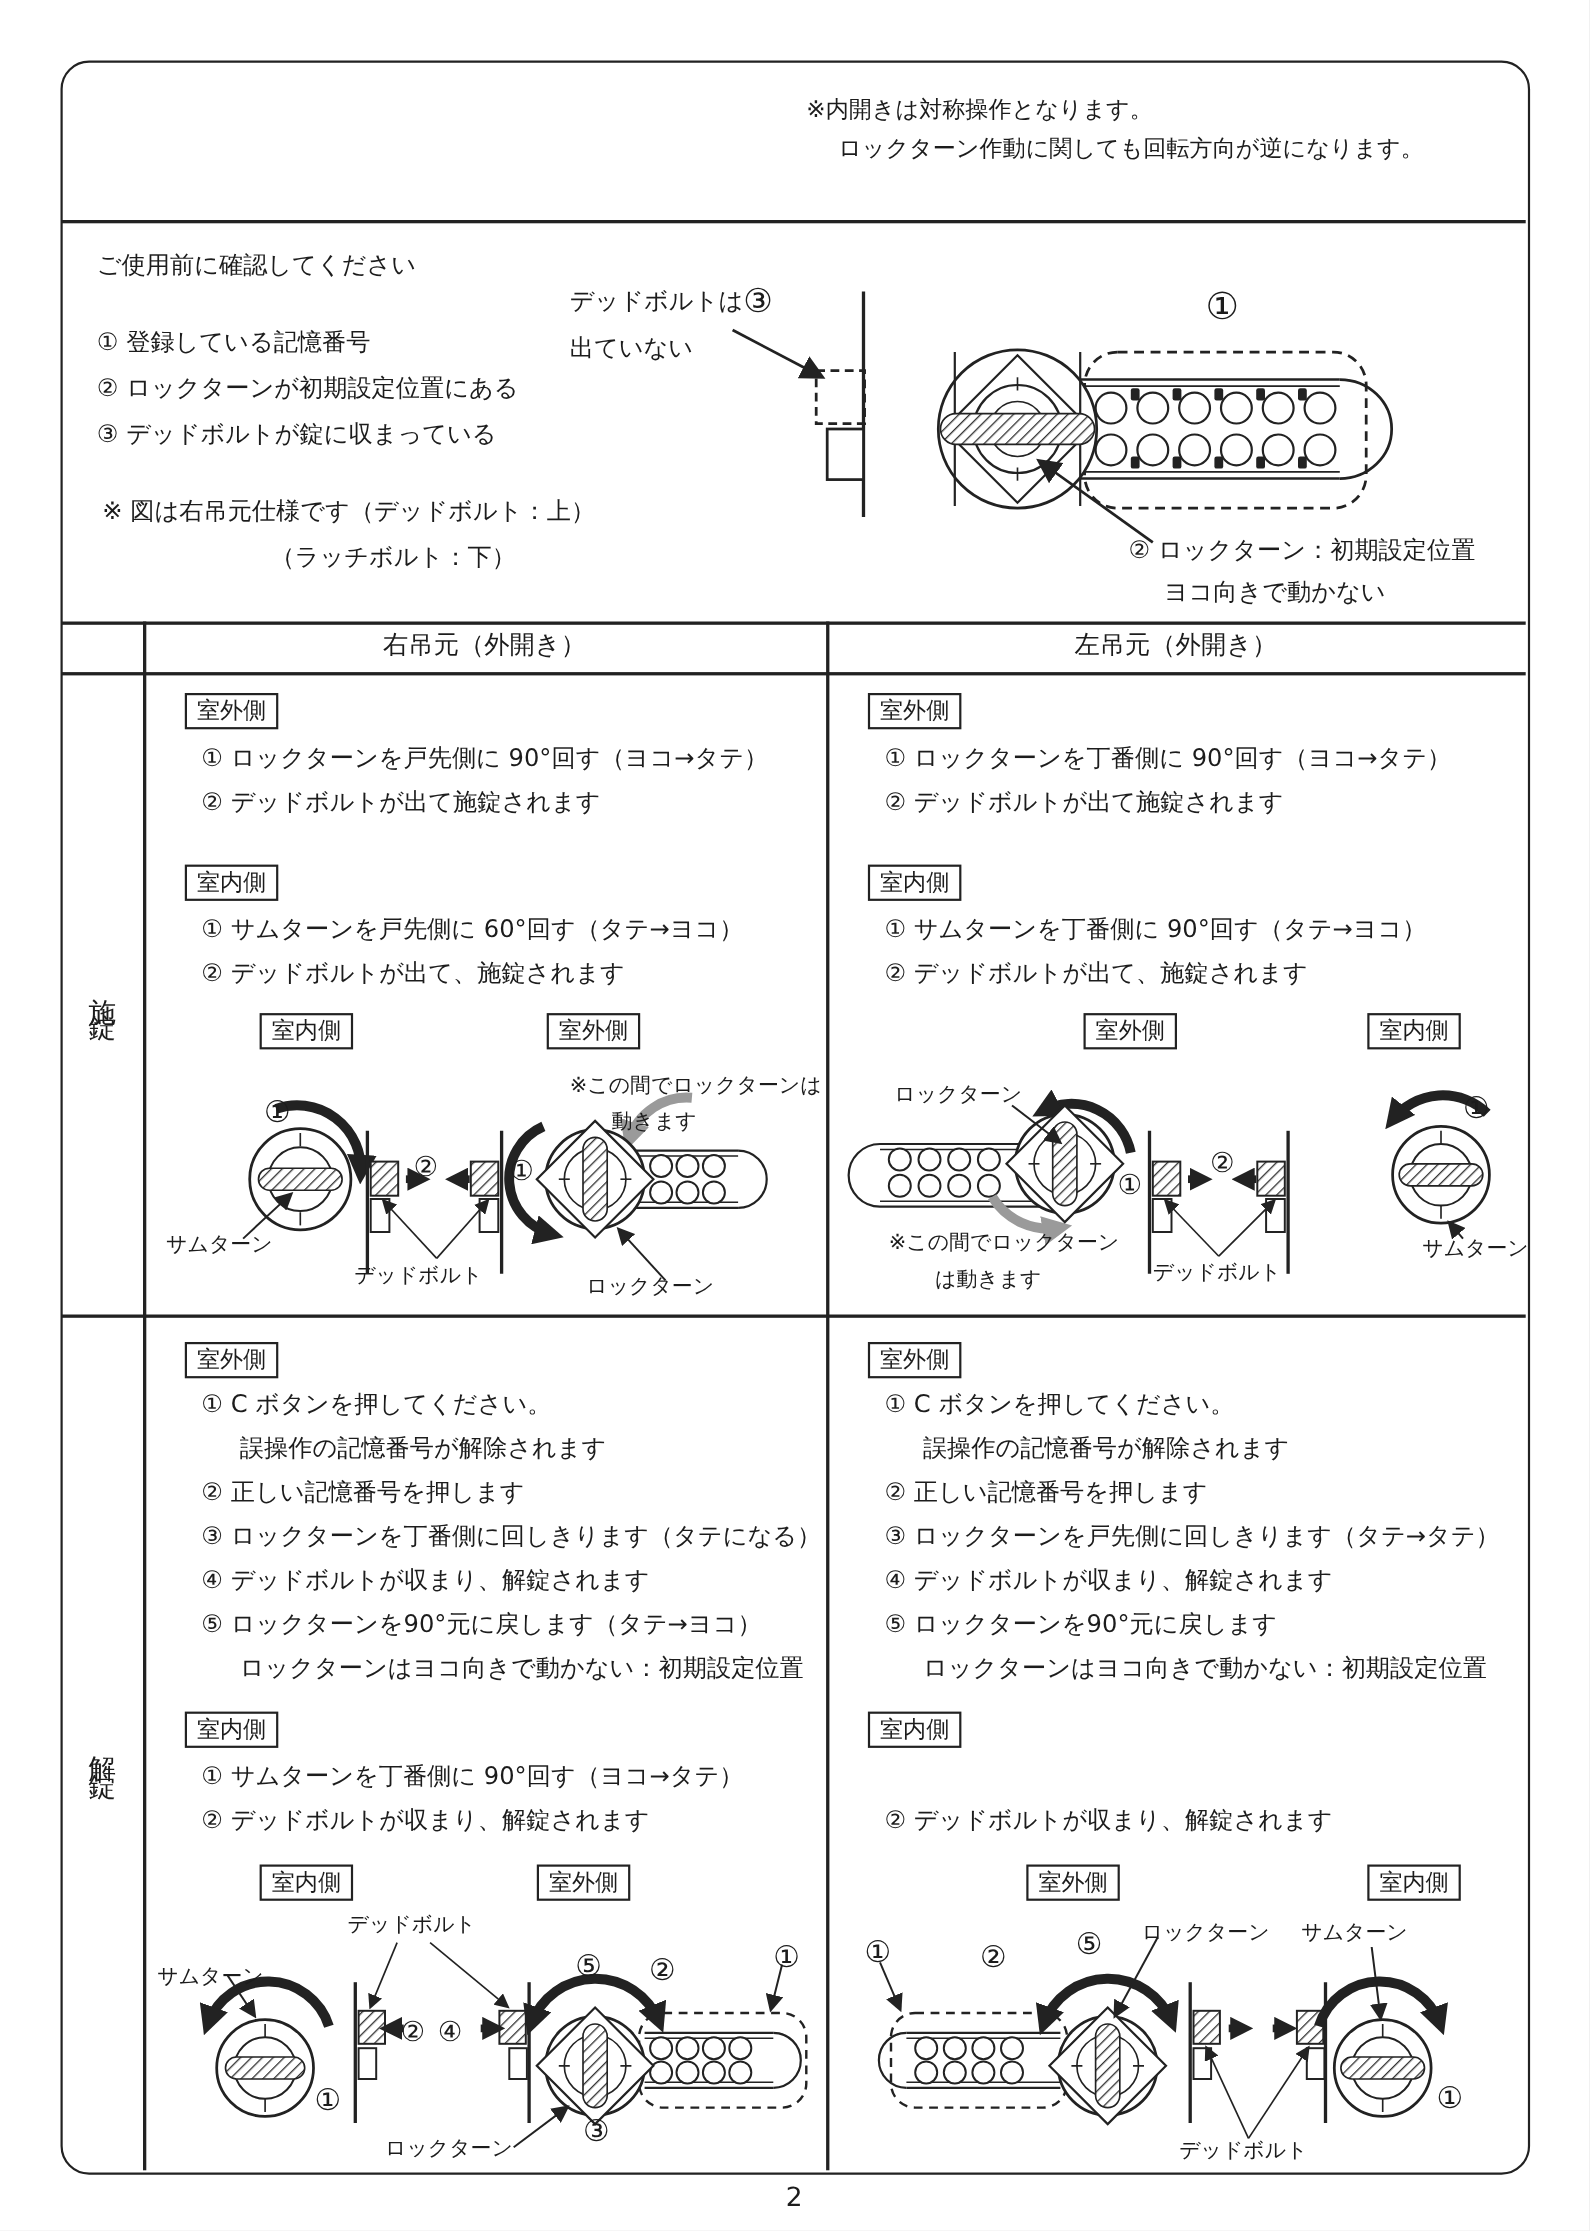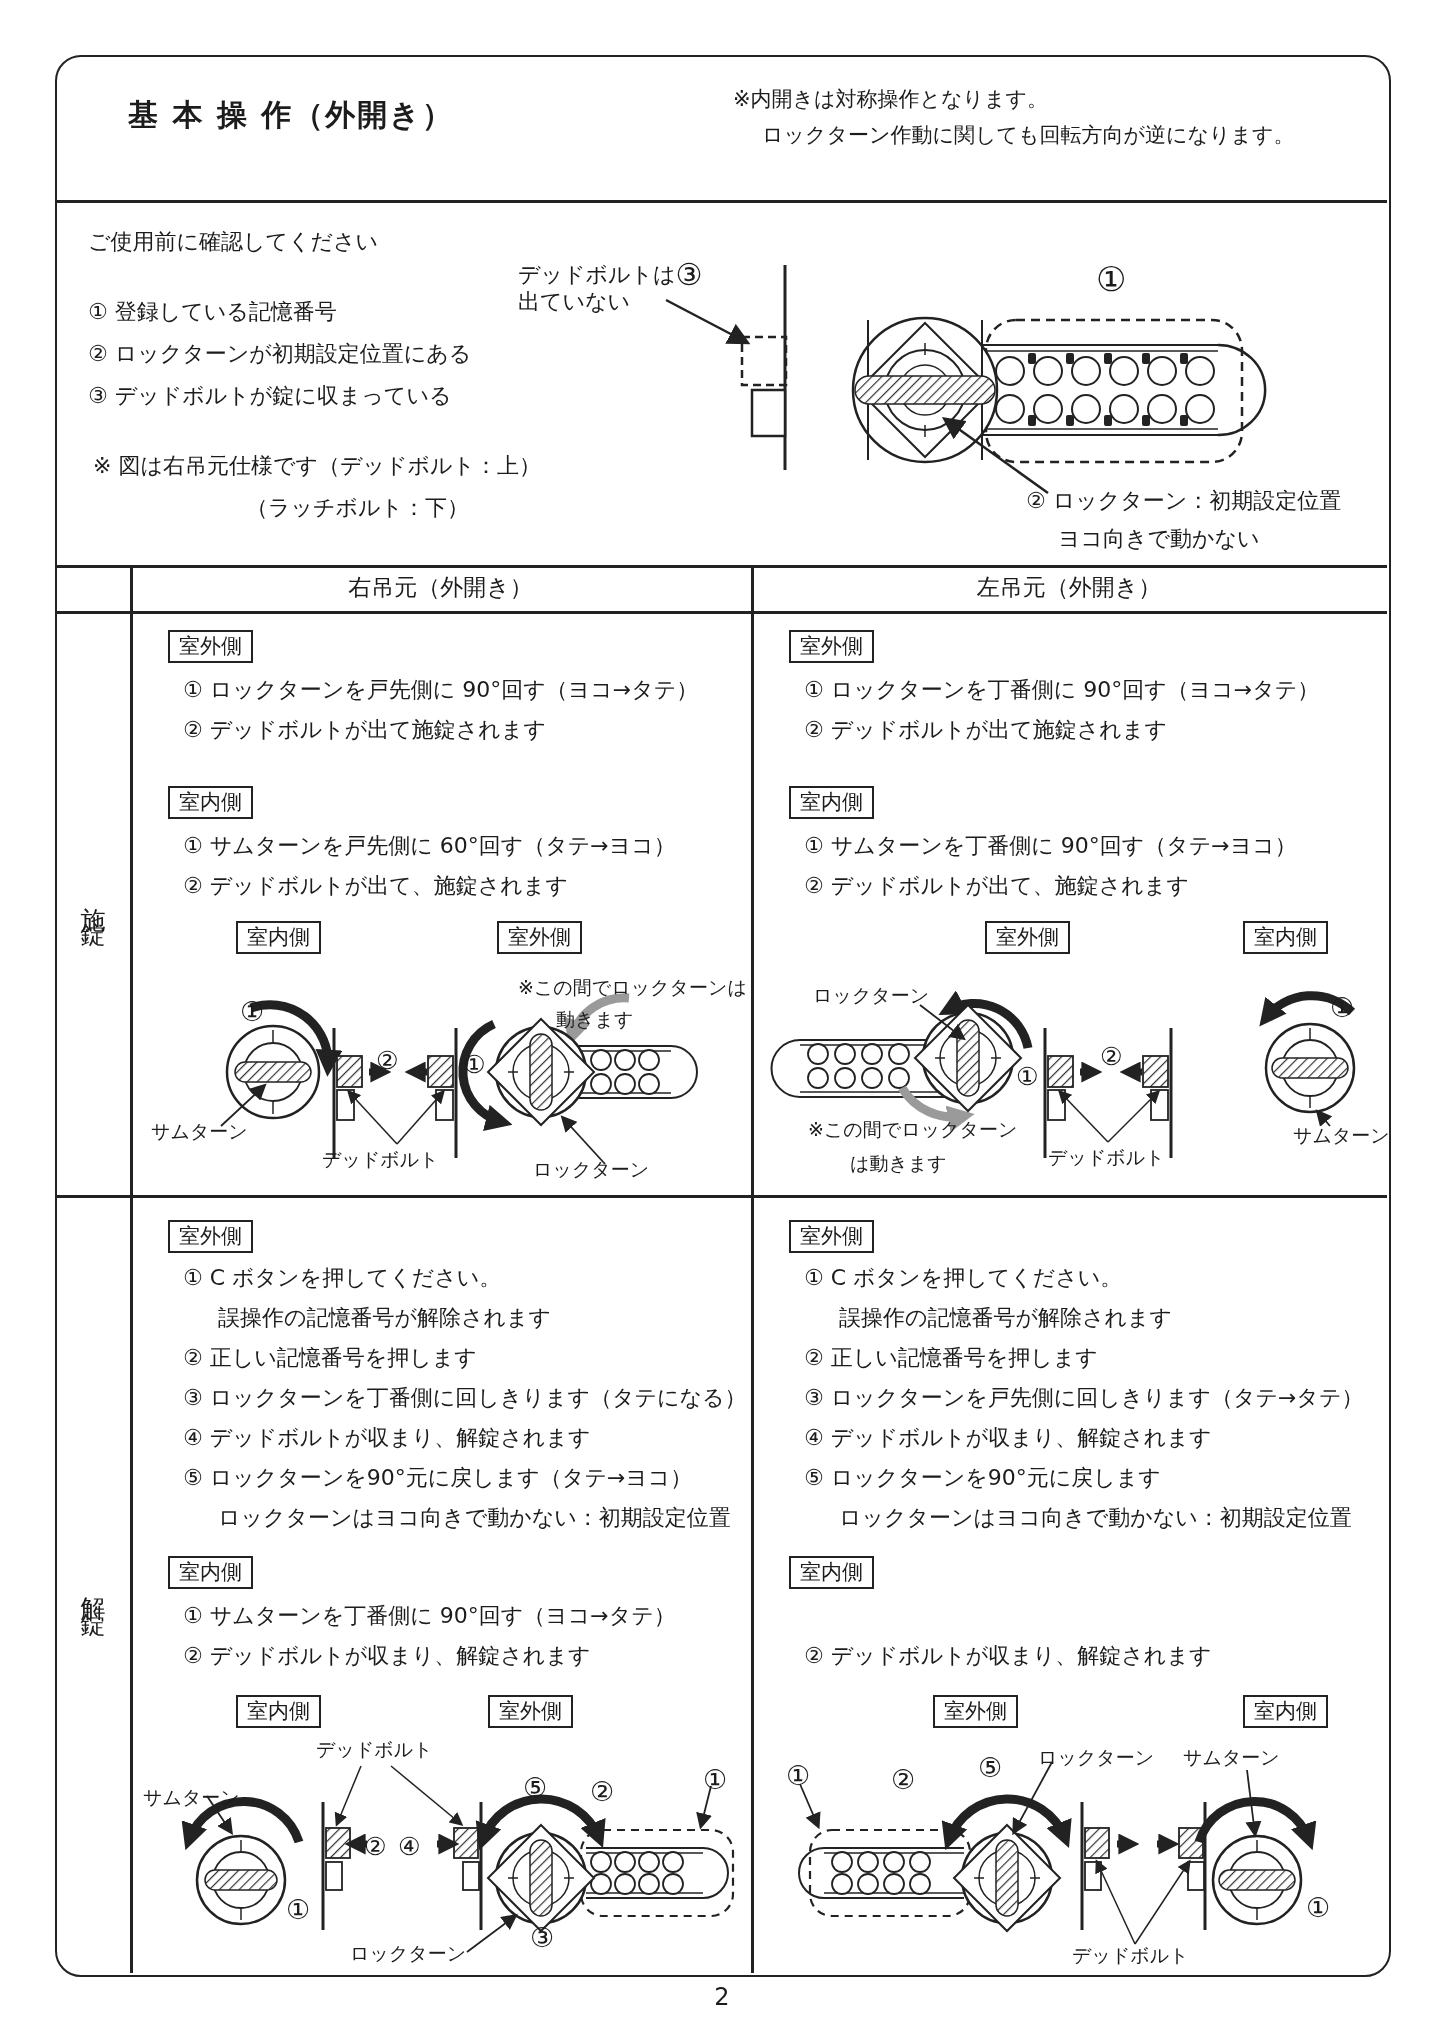--- a/index.html
+++ b/index.html
@@ -19,21 +19,20 @@
          letter-spacing:16px;font-size:25px;display:flex;align-items:center;justify-content:center;}
   svg{position:absolute;overflow:visible;}
 </style>
 </head>
 <body>
 
 <div class="page">
 
   <div class="page-border" style="left:55px;top:55px;width:1332px;height:1918px;"></div>
 
-  <div class="t title" style="left:128px;top:96px;">基 本 操 作（外開き）</div>
   <div class="t f21" style="left:733px;top:86px;">※内開きは対称操作となります。</div>
   <div class="t f21" style="left:762px;top:122px;">ロックターン作動に関しても回転方向が逆になります。</div>
   <div class="hl" style="left:56px;top:200px;width:1331px;"></div>
 
   <div class="t f22" style="left:88px;top:228px;">ご使用前に確認してください</div>
   <div class="t f22" style="left:88px;top:298px;">① 登録している記憶番号</div>
   <div class="t f22" style="left:88px;top:340px;">② ロックターンが初期設定位置にある</div>
   <div class="t f22" style="left:88px;top:382px;">③ デッドボルトが錠に収まっている</div>
   <div class="t f22" style="left:93px;top:452px;">※ 図は右吊元仕様です（デッドボルト：上）</div>
   <div class="t f22" style="left:246px;top:494px;">（ラッチボルト：下）</div>
@@ -99,21 +98,21 @@
       <line x1="464" y1="115" x2="464" y2="255" stroke="#222" stroke-width="2"></line>
       <rect x="337" y="171" width="140" height="28" rx="14" fill="url(#p0)" stroke="#222" stroke-width="1.5"></rect>
       <line x1="407" y1="138" x2="407" y2="150" stroke="#222" stroke-width="1.5"></line>
       <line x1="407" y1="220" x2="407" y2="232" stroke="#222" stroke-width="1.5"></line>
     </g>
     <line x1="530" y1="288" x2="428" y2="215" stroke="#222" stroke-width="2.5" marker-end="url(#m0al)"></line>
   </svg>
   <div class="t" style="left:518px;top:256px;">
     <span class="f22">デッドボルトは</span><span style="font-size:30px;vertical-align:-3px;">③</span>
   </div>
-  <div class="t f22" style="left:518px;top:288px;">出ていない</div>
+  <div class="t f22" style="left:518px;top:304px;">出ていない</div>
   <div class="t" style="left:1096px;top:258px;font-size:34px;">①</div>
   <div class="t f22" style="left:1026px;top:487px;">② ロックターン：初期設定位置</div>
   <div class="t f22" style="left:1058px;top:525px;">ヨコ向きで動かない</div>
 
   <div class="hl" style="left:56px;top:565px;width:1331px;"></div>
   <div class="hl" style="left:56px;top:611px;width:1331px;"></div>
   <div class="hl" style="left:56px;top:1195px;width:1331px;"></div>
   <div class="vl" style="left:130px;top:565px;height:1408px;"></div>
   <div class="vl" style="left:751px;top:565px;height:1408px;"></div>
 

